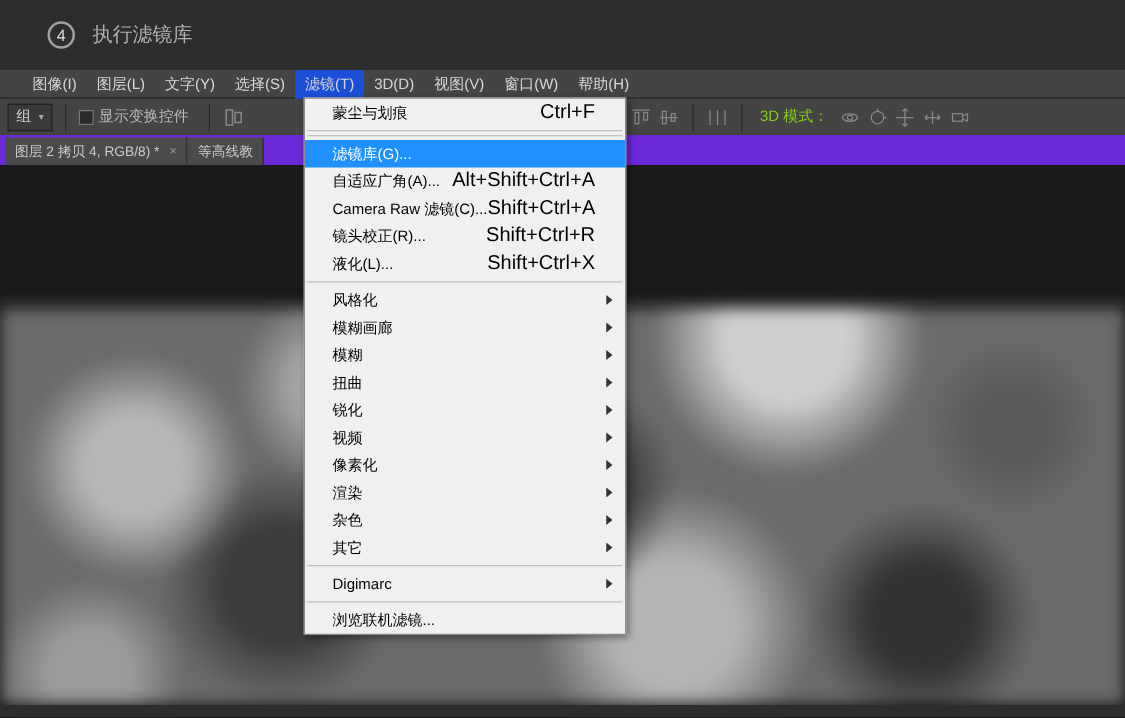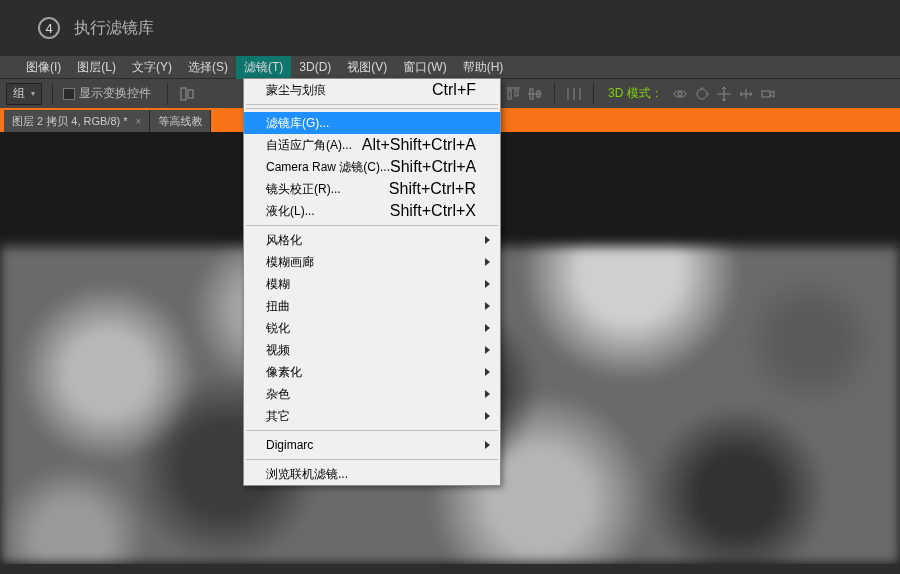--- a/index.html
+++ b/index.html
@@ -38,21 +38,21 @@
     padding-left: 18px;
     gap: 0;
   }
   .menu-item {
     padding: 3px 8px;
     color: #d8d8d8;
     font-size: 12px;
     cursor: default;
   }
   .menu-item.active {
-    background: #0f766e;
+    background: #1d4ed8;
   }
   .opt-bar {
     height: 30px;
     background: #444444;
     display: flex;
     align-items: center;
     padding-left: 6px;
     gap: 4px;
     border-top: 1px solid #2a2a2a;
   }
@@ -75,21 +75,21 @@
   .vsep { width: 1px; height: 22px; background: #2a2a2a; margin: 0 6px; }
   .tool-ico {
     width: 18px; height: 18px;
     color: #8a8a8a;
     display: flex; align-items: center; justify-content: center;
   }
   .tool-ico svg { width: 16px; height: 16px; }
   .opt-3d { color: #84cc16; font-size: 12px; margin: 0 4px; }
   .tabs-bar {
     height: 24px;
-    background: #f97316;
+    background: #6d28d9;
     display: flex;
     align-items: flex-end;
     padding: 2px 1px 0 4px;
   }
   .tab {
     height: 22px;
     background: #4a4a4a;
     color: #ccc;
     font-size: 11px;
     padding: 0 8px;
@@ -322,20 +322,24 @@
     </div>
     <div class="dd-item">
       <span class="dd-label">视频</span>
       <span class="dd-arrow"></span>
     </div>
     <div class="dd-item">
       <span class="dd-label">像素化</span>
       <span class="dd-arrow"></span>
     </div>
     <div class="dd-item">
+      <span class="dd-label">渲染</span>
+      <span class="dd-arrow"></span>
+    </div>
+    <div class="dd-item">
       <span class="dd-label">杂色</span>
       <span class="dd-arrow"></span>
     </div>
     <div class="dd-item">
       <span class="dd-label">其它</span>
       <span class="dd-arrow"></span>
     </div>
     <div class="dd-sep"></div>
     <div class="dd-item">
       <span class="dd-label">Digimarc</span>

